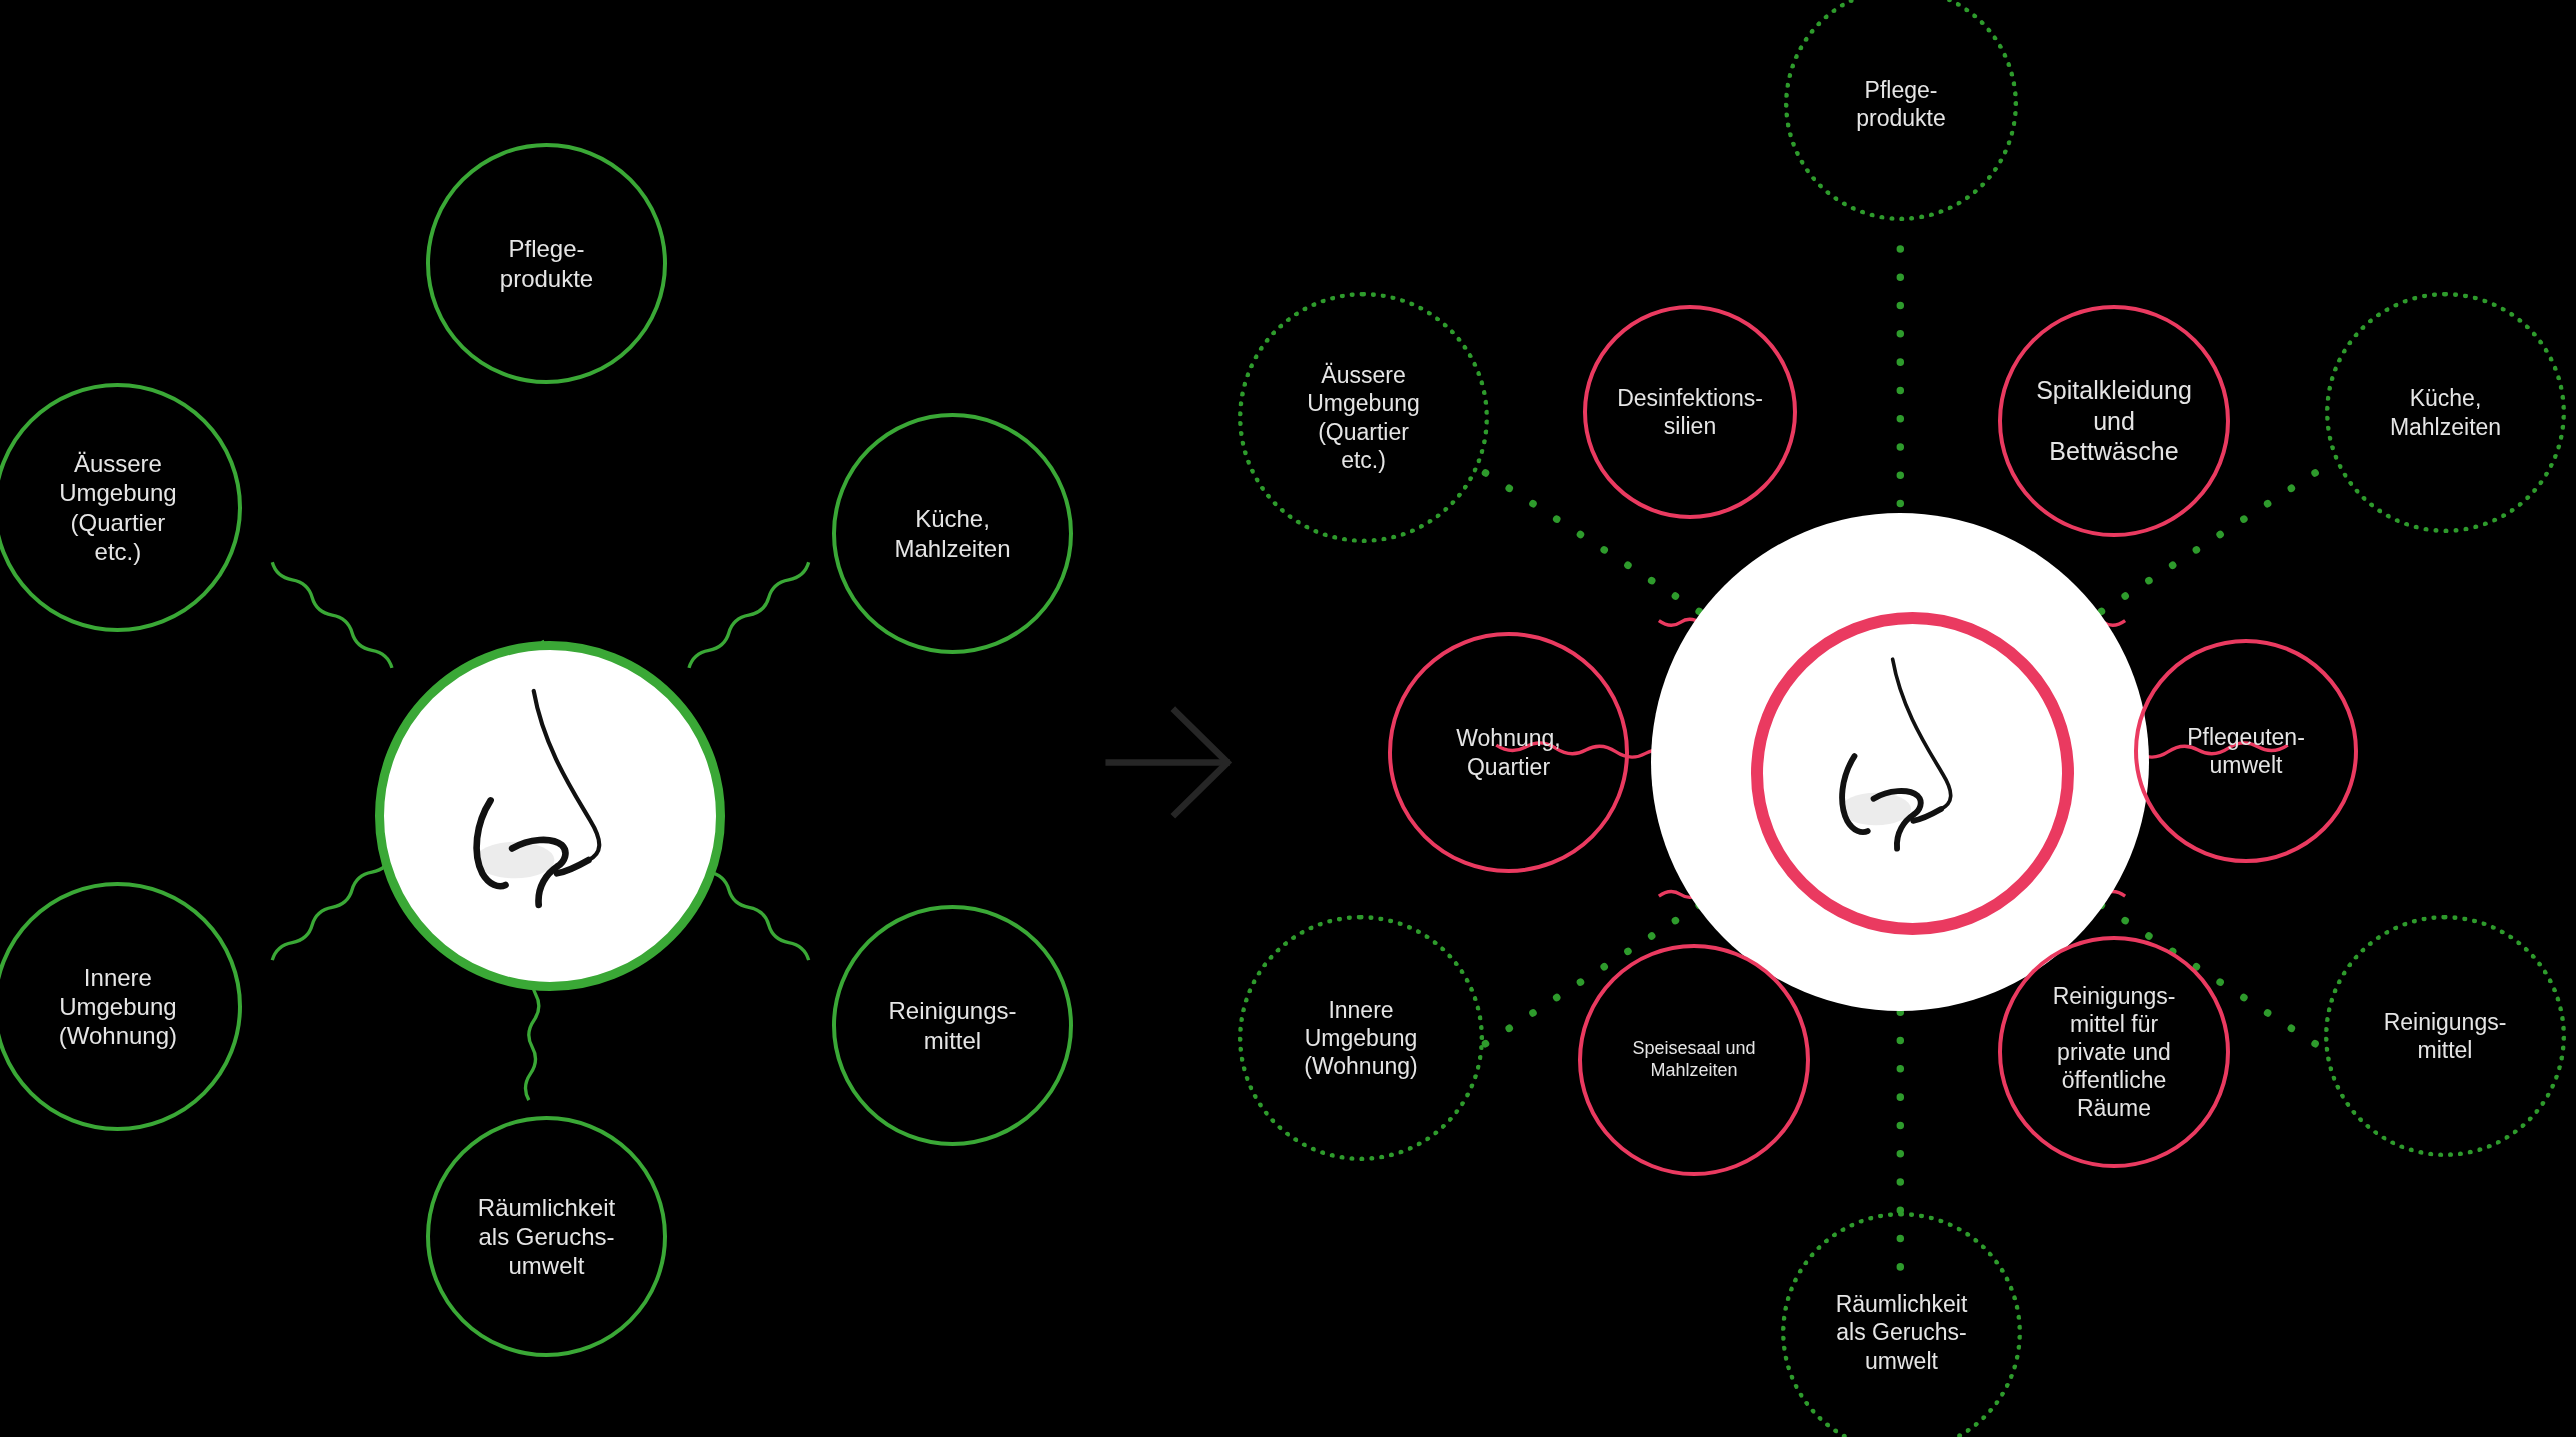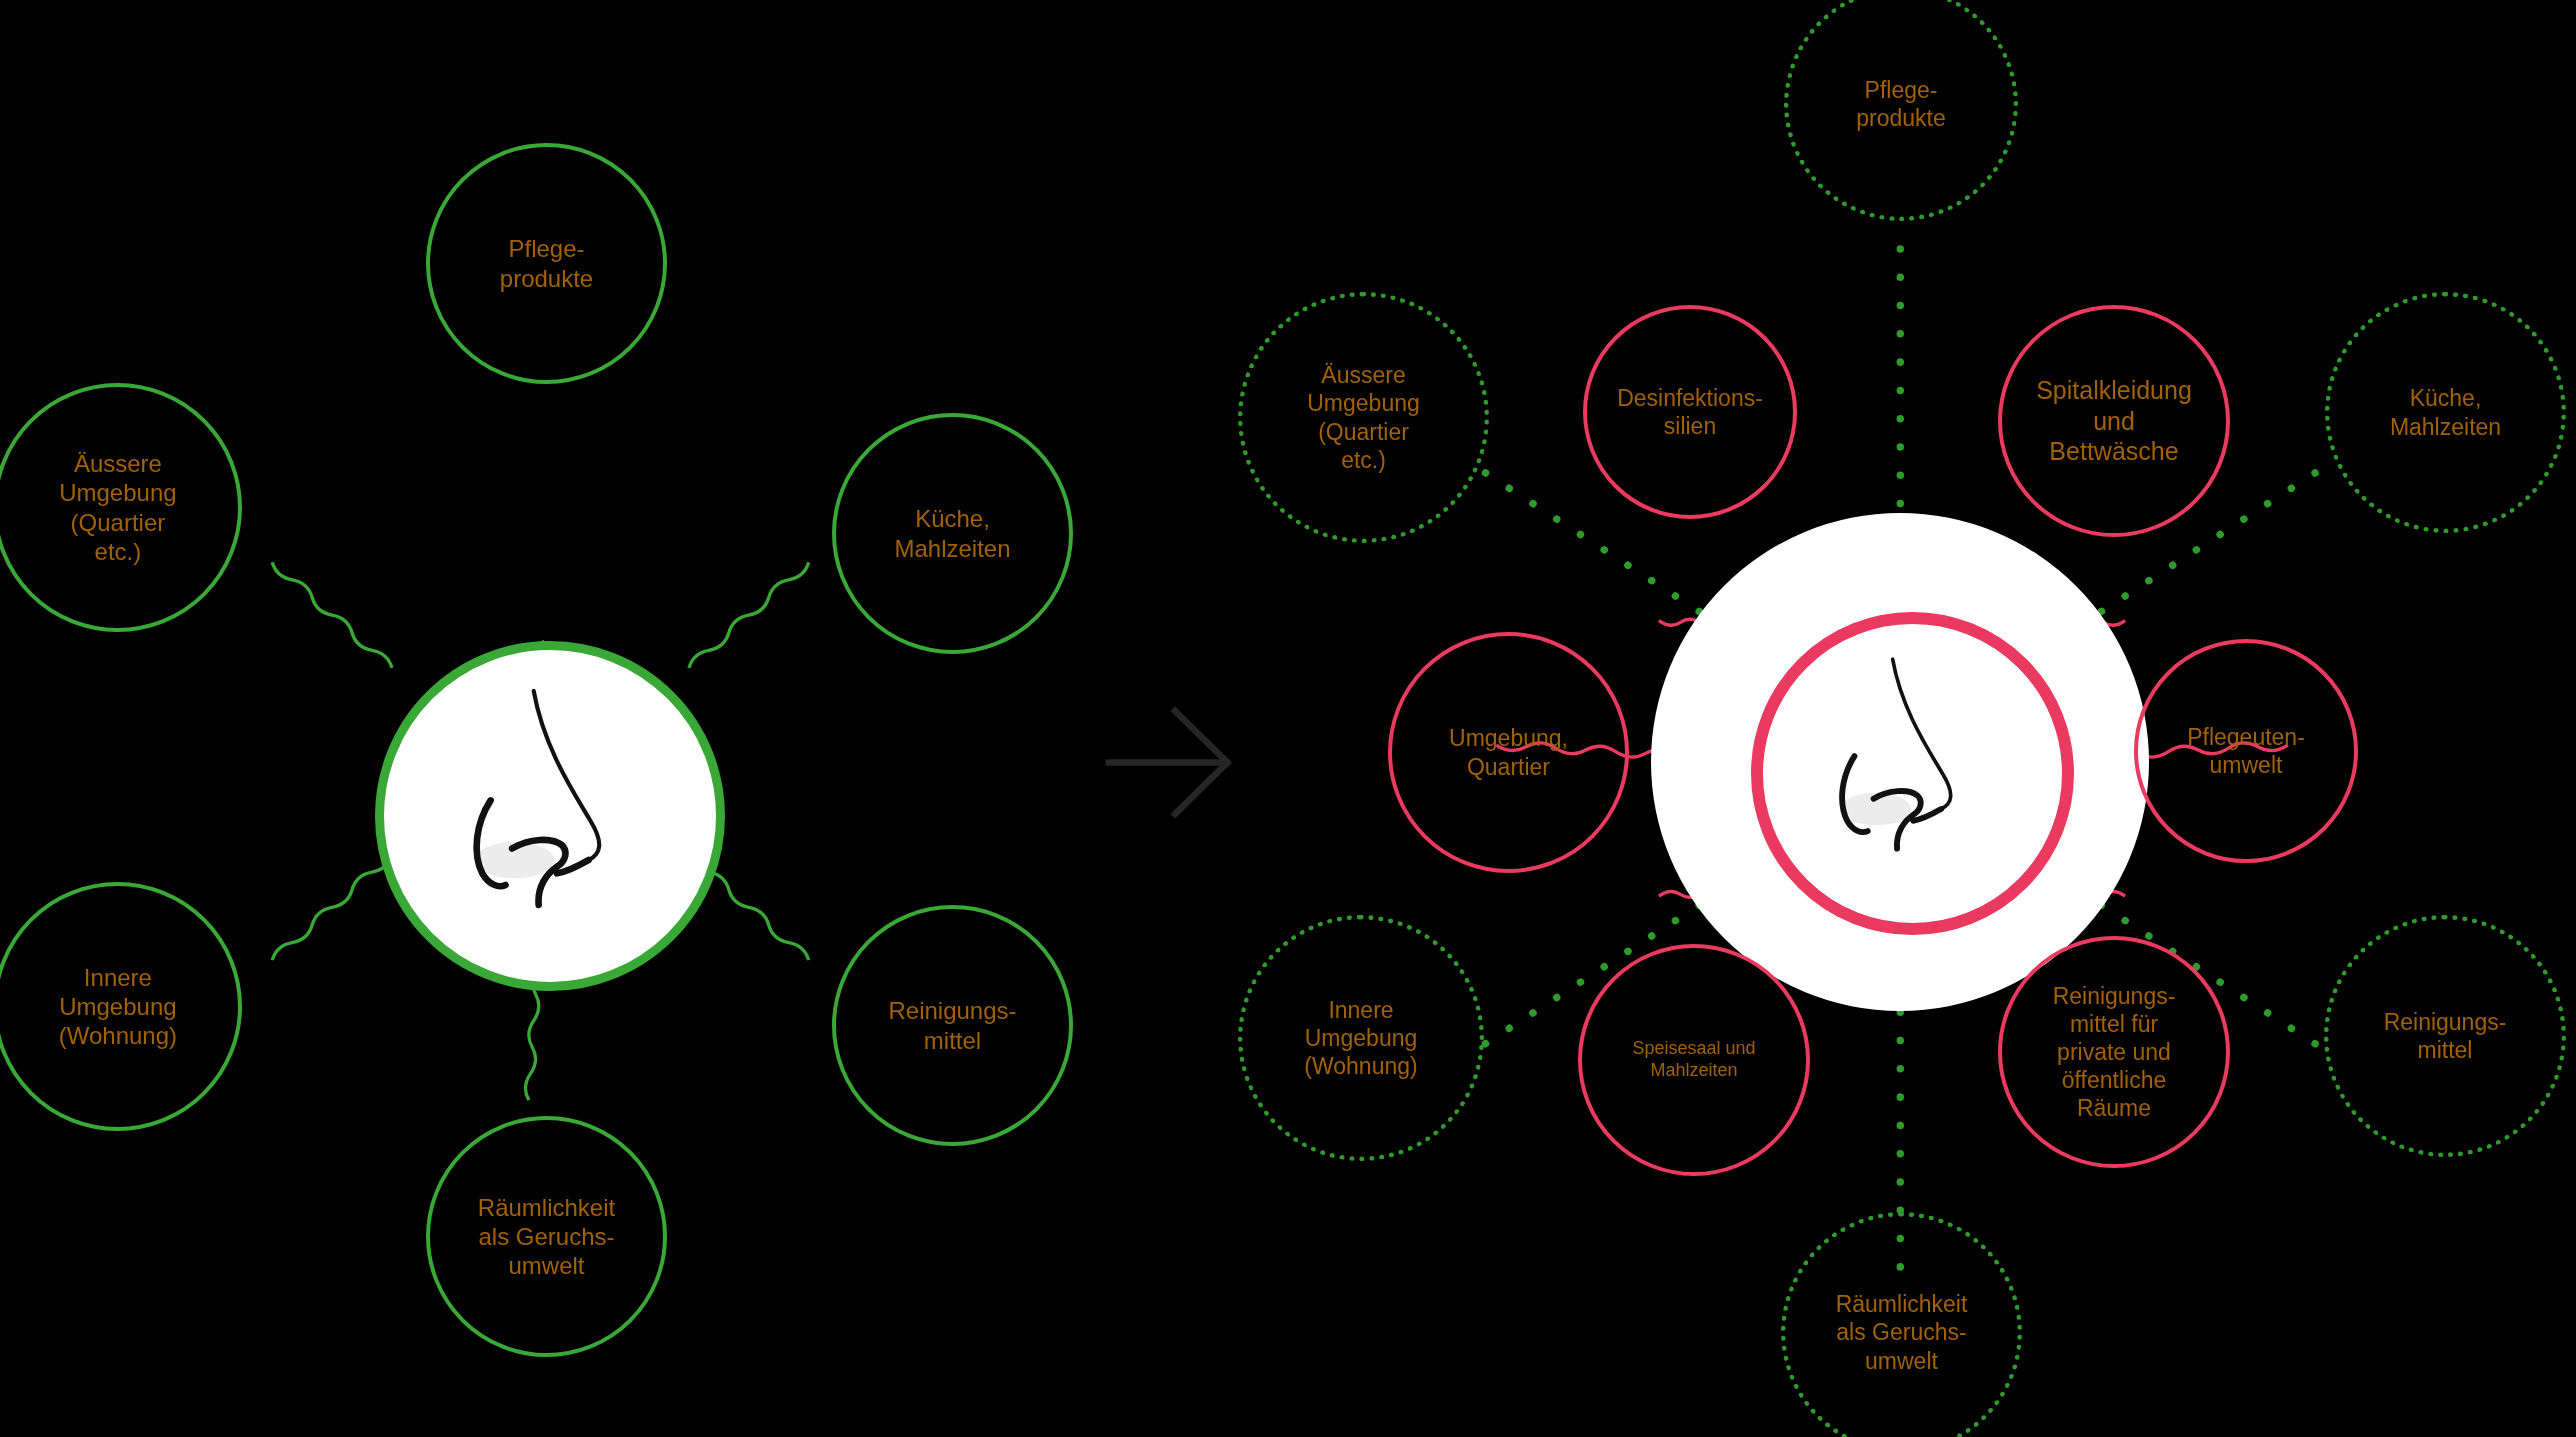--- a/index.html
+++ b/index.html
@@ -1,20 +1,20 @@
 <!DOCTYPE html>
 <html style="font-size:13.3px"><head>
 <meta charset="utf-8">
 <style>
   html,body{margin:0;padding:0;background:#000;}
   body{width:2576px;height:1437px;overflow:hidden;font-family:"Liberation Sans",sans-serif;}
   #stage{position:relative;width:2576px;height:1437px;background:#000;}
   svg.layer{position:absolute;left:0;top:0;width:2576px;height:1437px;overflow:visible;}
   .node{position:absolute;border-radius:50%;display:flex;align-items:center;justify-content:center;text-align:center;box-sizing:border-box;}
-  .node .lbl{color:#a16207;line-height:1.22;white-space:pre-line;padding:0 5px;}
+  .node .lbl{color:#e5e5e5;line-height:1.22;white-space:pre-line;padding:0 5px;}
   .solid-green{border:4.1px solid #3aa836;}
   .solid-pink{border:4.1px solid #ea3a60;}
   .dotted-green{border:5.8px dotted #2e9b2c;}
   .nose-disc{position:absolute;border-radius:50%;background:#ffffff;}
   .nose-ring{position:absolute;border-radius:50%;}
   .ring-green{border:9px solid #3aa836;background:#fff;}
   .ring-pink{border:12.4px solid #ea3a60;background:transparent;}
   .nose-art{position:absolute;pointer-events:none;}
 </style>
 </head>
@@ -137,21 +137,21 @@
 silien</span>
     </div>
 
     <div class="node solid-pink" style="left:1998px;top:305px;width:232px;height:232px;">
       <span class="lbl" style="font-size:25px">Spitalkleidung
 und
 Bettwäsche</span>
     </div>
 
     <div class="node solid-pink" style="left:1388px;top:632px;width:241px;height:241px;">
-      <span class="lbl" style="font-size:23px">Umgebung,
+      <span class="lbl" style="font-size:23px">Wohnung,
 Quartier</span>
     </div>
 
     <div class="node solid-pink" style="left:2134px;top:639px;width:224px;height:224px;">
       <span class="lbl" style="font-size:23px">Pflegeuten-
 umwelt</span>
     </div>
 
     <div class="node solid-pink" style="left:1578px;top:944px;width:232px;height:232px;">
       <span class="lbl" style="font-size:18px">Speisesaal und

